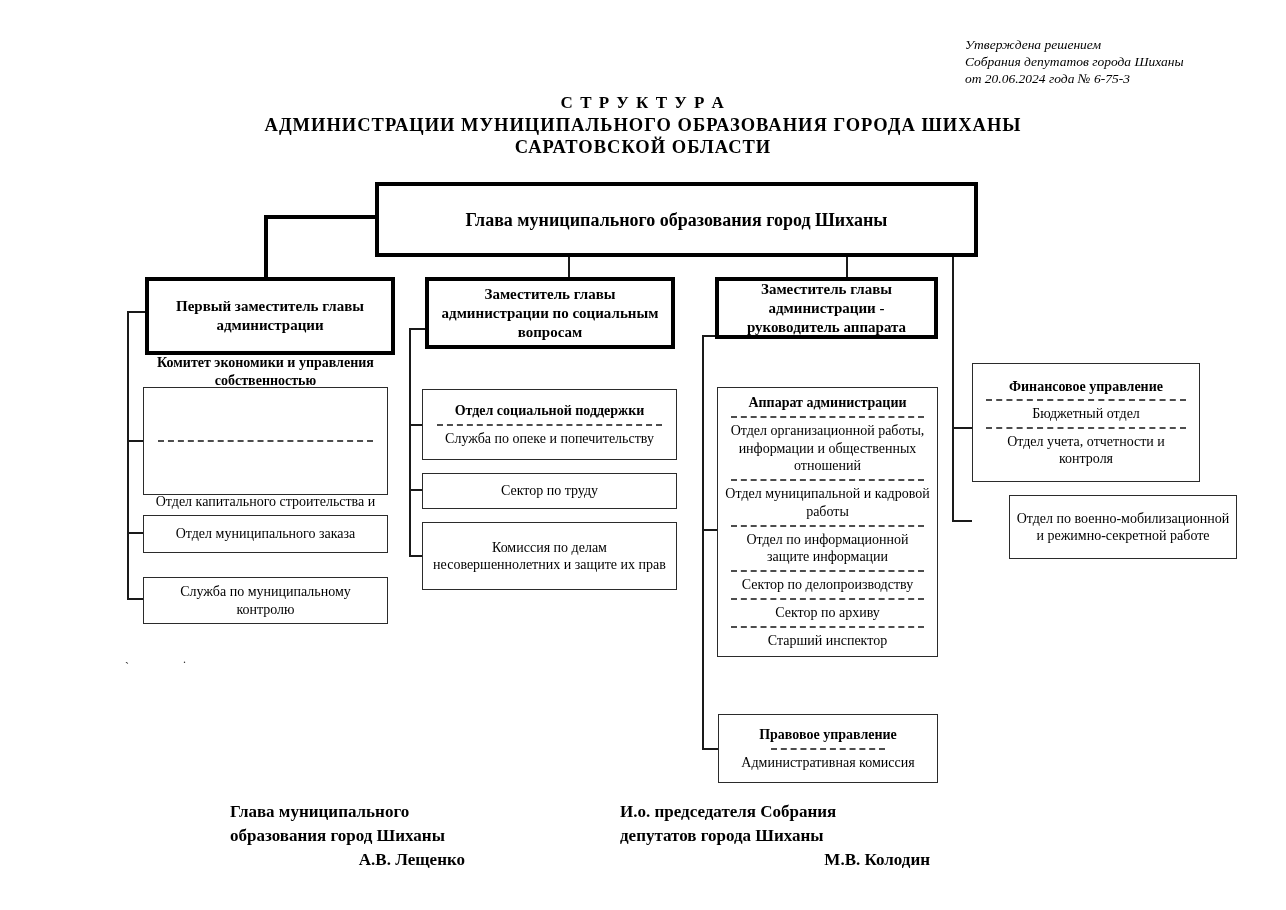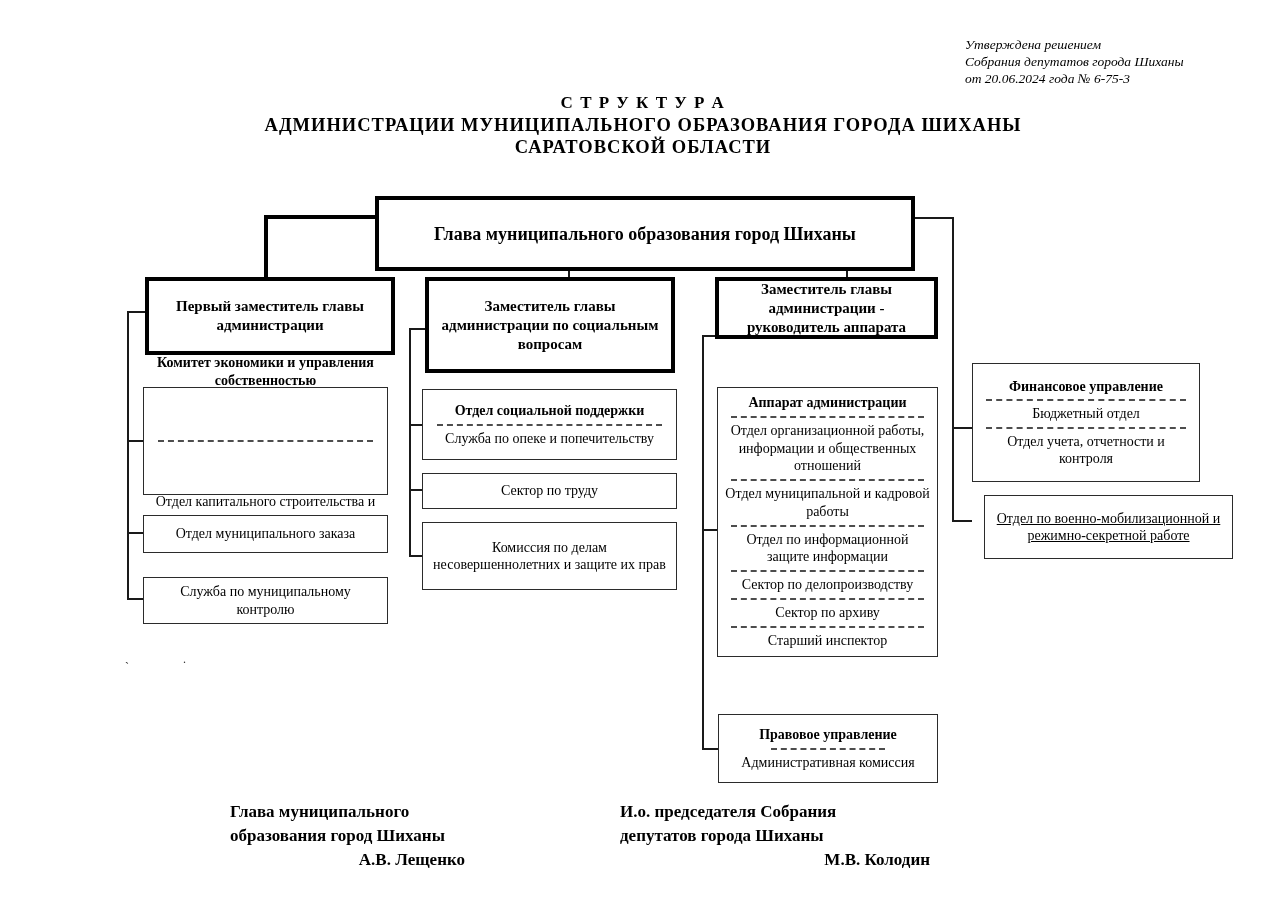--- a/index.html
+++ b/index.html
@@ -81,29 +81,29 @@
   <div class="ln thin" style="left:409px;top:328px;width:17px;height:2px;"></div>
   <div class="ln thin" style="left:411px;top:424px;width:12px;height:2px;"></div>
   <div class="ln thin" style="left:411px;top:489px;width:12px;height:2px;"></div>
   <div class="ln thin" style="left:411px;top:555px;width:12px;height:2px;"></div>
 
   <div class="ln thin" style="left:702px;top:335px;width:2px;height:415px;"></div>
   <div class="ln thin" style="left:702px;top:335px;width:14px;height:2px;"></div>
   <div class="ln thin" style="left:704px;top:529px;width:14px;height:2px;"></div>
   <div class="ln thin" style="left:704px;top:748px;width:15px;height:2px;"></div>
 
-  <div class="box thick head" style="left:375px;top:196px;width:540px;height:75px;">
+  <div class="box thick head" style="left:375px;top:182px;width:603px;height:75px;">
     <span>Глава муниципального образования город Шиханы</span>
   </div>
 
   <div class="box thick dep" style="left:145px;top:277px;width:250px;height:78px;">
     <span>Первый заместитель главы администрации</span>
   </div>
 
-  <div class="box thick dep" style="left:425px;top:277px;width:250px;height:96px;">
+  <div class="box thick dep" style="left:425px;top:277px;width:250px;height:72px;">
     <span>Заместитель главы администрации по социальным вопросам</span>
   </div>
 
   <div class="box thick dep" style="left:715px;top:277px;width:223px;height:62px;">
     <span>Заместитель главы администрации - руководитель аппарата</span>
   </div>
 
   <div class="box" style="left:143px;top:387px;width:245px;height:108px;gap:47px;">
     <div class="hdr">Комитет экономики и управления собственностью</div>
     <div class="sep"></div>
@@ -157,21 +157,21 @@
   </div>
 
   <div class="box" style="left:972px;top:363px;width:228px;height:119px;">
     <div class="hdr">Финансовое управление</div>
     <div class="sep"></div>
     <div class="itm">Бюджетный отдел</div>
     <div class="sep"></div>
     <div class="itm">Отдел учета, отчетности и контроля</div>
   </div>
 
-  <div class="box" style="left:984px;top:495px;width:249px;height:64px;text-decoration:underline;">
+  <div class="box" style="left:1009px;top:495px;width:228px;height:64px;">
     <span>Отдел по военно-мобилизационной и режимно-секретной работе</span>
   </div>
 
   <div class="stray" style="left:125px;top:660px;">`</div>
   <div class="stray" style="left:183px;top:652px;">.</div>
 
   <div class="sig" style="left:230px;top:800px;width:235px;">
     <div>Глава муниципального</div>
     <div>образования город Шиханы</div>
     <div class="nm">А.В. Лещенко</div>

